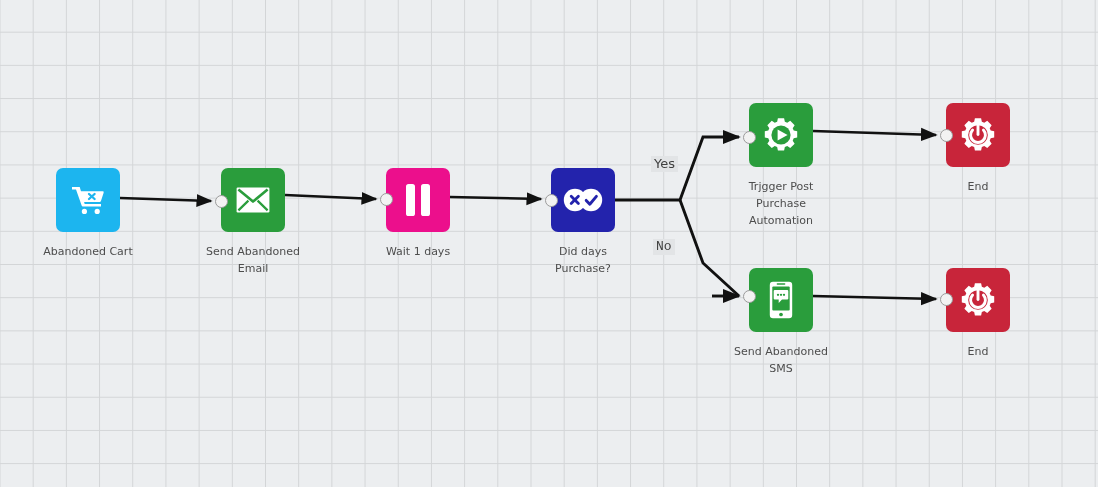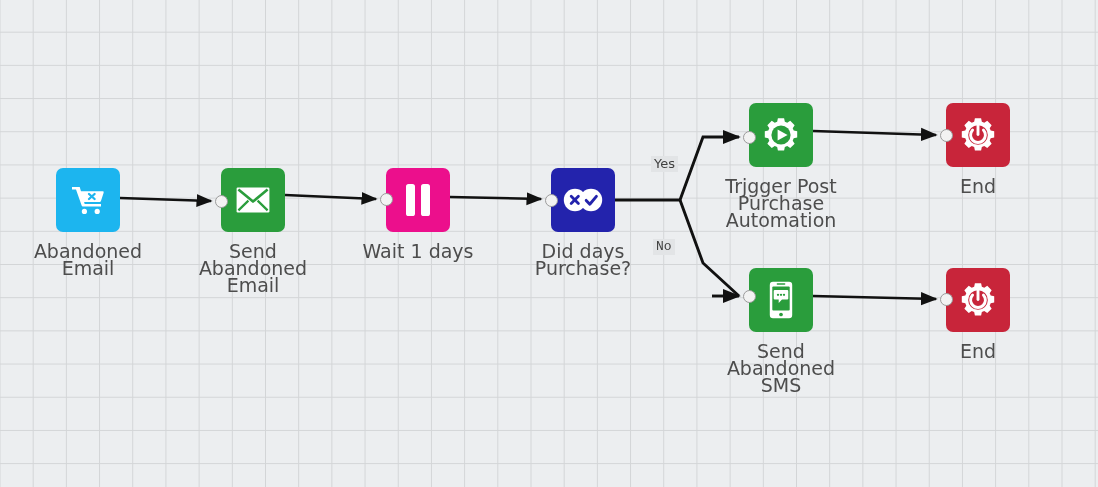--- a/index.html
+++ b/index.html
@@ -38,21 +38,21 @@
     position:absolute;
     width:13px; height:13px;
     border-radius:50%;
     background:#f2f2f2;
     border:1.2px solid #9b9b9b;
     z-index:5;
   }
   .node-label {
     position:absolute;
     text-align:center;
-    font-size:19px;
+    font-size:11px;
     line-height:17px;
     color:#4d4d4d;
     z-index:4;
     white-space:pre-line;
   }
   .edge-label {
     position:absolute;
     font-size:13px;
     line-height:14px;
     color:#3f3f3f;
@@ -98,21 +98,21 @@
                  a1.3 1.3 0 0 1 -1.25 -0.95 L5.0 4.5 H1 z"></path>
         <circle cx="13.4" cy="26.4" r="2.6"></circle>
         <circle cx="26.2" cy="26.4" r="2.6"></circle>
         <g stroke="#1cb5ef" stroke-width="2.3" stroke-linecap="round">
           <line x1="18.0" y1="9.0" x2="23.6" y2="14.0"></line>
           <line x1="23.6" y1="9.0" x2="18.0" y2="14.0"></line>
         </g>
       </svg>
     </span>
   </div>
-  <div class="node-label" style="left:8px; top:243px; width:160px;">Abandoned Email</div>
+  <div class="node-label" style="left:8px; top:243px; width:160px;">Abandoned Cart</div>
 
   <div class="node" style="left:221px; top:168px; background:#2a9d3c;">
     <span>
       <svg width="34" height="26" viewBox="0 0 34 26">
         <rect x="0.6" y="0.6" width="32.8" height="24.8" rx="1.2" fill="#ffffff"></rect>
         <path d="M2.4 2.6 L17 14.6 L31.6 2.6" fill="none" stroke="#2a9d3c" stroke-width="2.6" stroke-linejoin="round"></path>
         <path d="M2.4 23.4 L12.4 13.6 M31.6 23.4 L21.6 13.6" fill="none" stroke="#2a9d3c" stroke-width="2.2"></path>
       </svg>
     </span>
   </div>

